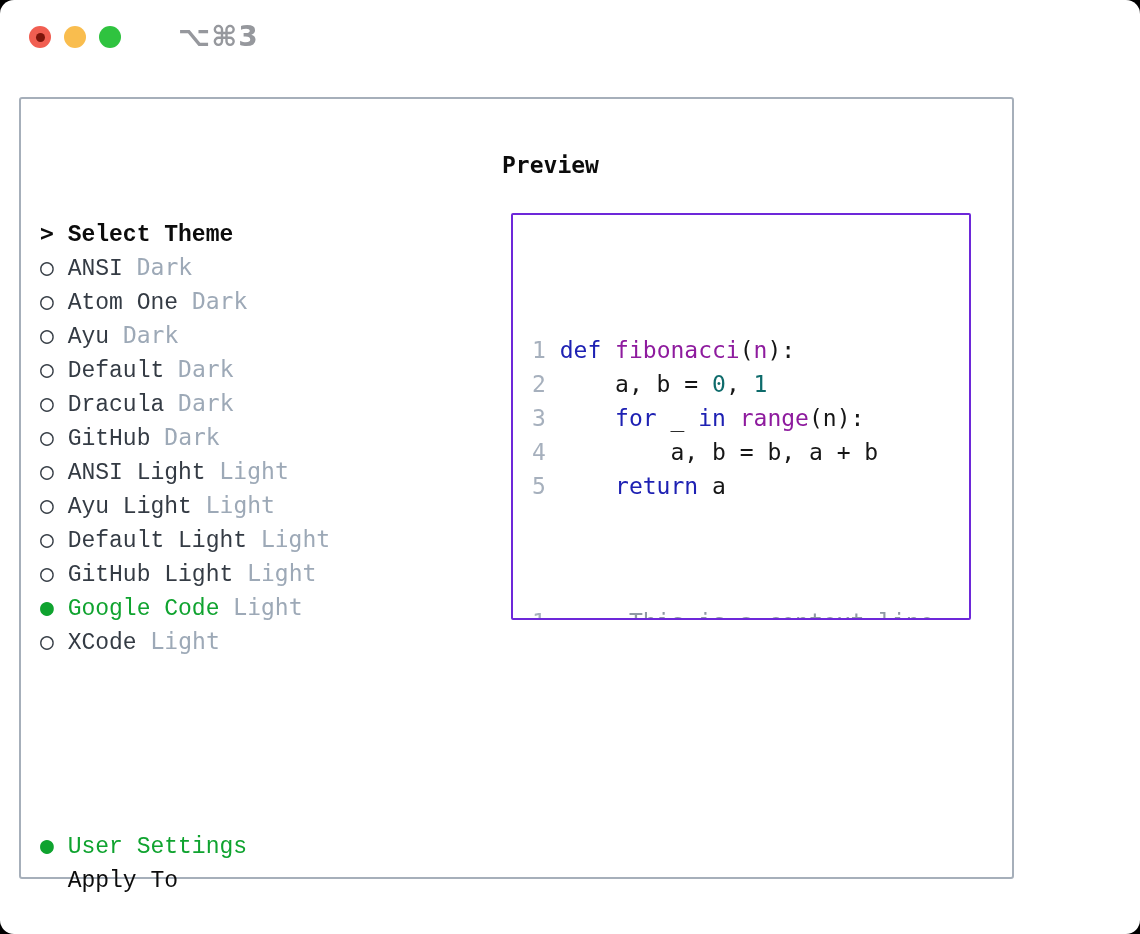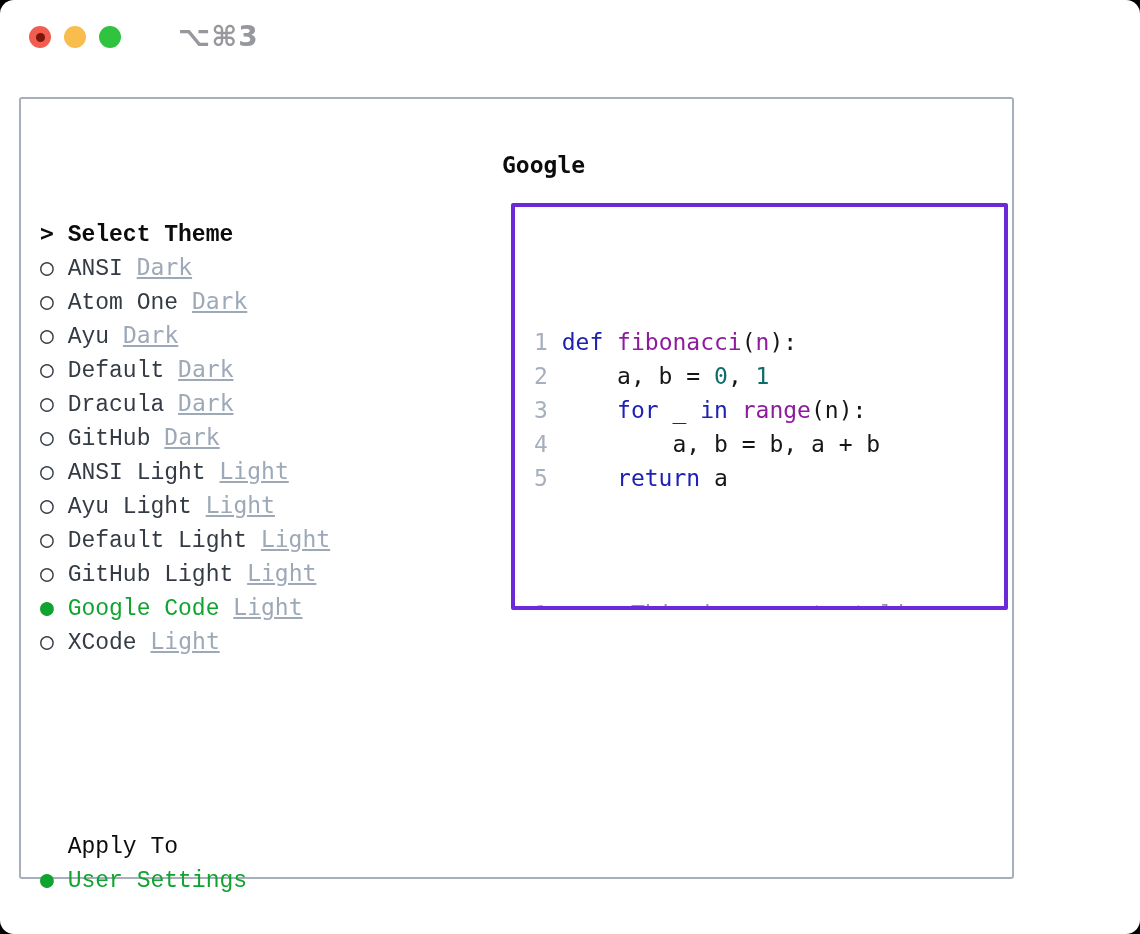--- a/index.html
+++ b/index.html
@@ -69,45 +69,45 @@
     position: absolute;
     left: 19px;
     top: 49px;
     font-size: 23px;
     line-height: 34px;
     white-space: pre;
   }
   .row { height: 34px; }
   .mk { display: inline-block; width: 1ch; }
   .nm, .hd-label { margin-left: 1ch; font-family: Liberation Mono, monospace; }
-  .sx { margin-left: 1ch; color: #9da9b7; text-decoration: underline; }
+  .sx { margin-left: 1ch; color: #9da9b7; }
   .hd { color: #0c0c0c; font-weight: bold; }
   .mk.cursor { color: #0c0c0c; font-weight: bold; }
   .mk.radio { color: #3c434b; }
   .nm.normal { color: #343b44; }
   .selected .mk, .selected .nm { color: #0fa32f; }
   .apply-header .hd-label { color: #0c0c0c; font-weight: 500; }
   .gap { height: 34px; }
   
   .preview-title {
     position: absolute;
     left: 481px;
     top: 49px;
     font-size: 23px;
     line-height: 34px;
     font-weight: bold;
     color: #0c0c0c;
   }
   .preview-box {
     position: absolute;
     left: 490px;
-    top: 104px;
-    width: 497px;
+    top: 114px;
+    width: 460px;
     height: 407px;
-    border: 4px solid #6d28d9;
+    border: 2px solid #6d28d9;
     border-radius: 2px;
     box-sizing: border-box;
     overflow: hidden;
   }
   .codearea {
     padding: 50px 0 0 19px;
     font-size: 23px;
     line-height: 34px;
     white-space: pre;
   }
@@ -133,26 +133,26 @@
     <span class="dot yellow"></span>
     <span class="dot green"></span>
     <span class="wtitle">⌥⌘3</span>
   </div>
 
   <div class="panel">
 
     <div class="left-col">
       <div id="theme-list"><div class="row hd"><span class="mk cursor">&gt;</span><span class="hd-label">Select Theme</span></div><div class="row"><span class="mk radio">○</span><span class="nm normal">ANSI</span><span class="sx">Dark</span></div><div class="row"><span class="mk radio">○</span><span class="nm normal">Atom One</span><span class="sx">Dark</span></div><div class="row"><span class="mk radio">○</span><span class="nm normal">Ayu</span><span class="sx">Dark</span></div><div class="row"><span class="mk radio">○</span><span class="nm normal">Default</span><span class="sx">Dark</span></div><div class="row"><span class="mk radio">○</span><span class="nm normal">Dracula</span><span class="sx">Dark</span></div><div class="row"><span class="mk radio">○</span><span class="nm normal">GitHub</span><span class="sx">Dark</span></div><div class="row"><span class="mk radio">○</span><span class="nm normal">ANSI Light</span><span class="sx">Light</span></div><div class="row"><span class="mk radio">○</span><span class="nm normal">Ayu Light</span><span class="sx">Light</span></div><div class="row"><span class="mk radio">○</span><span class="nm normal">Default Light</span><span class="sx">Light</span></div><div class="row"><span class="mk radio">○</span><span class="nm normal">GitHub Light</span><span class="sx">Light</span></div><div class="row selected"><span class="mk radio">●</span><span class="nm">Google Code</span><span class="sx">Light</span></div><div class="row"><span class="mk radio">○</span><span class="nm normal">XCode</span><span class="sx">Light</span></div></div>
       <div class="gap"></div>
-      <div id="apply-list"><div class="row apply-header"><span class="mk"></span><span class="hd-label">Apply To</span></div><div class="row selected"><span class="mk radio">●</span><span class="nm">User Settings</span></div></div>
+      <div id="apply-list"><div class="row selected"><span class="mk radio">●</span><span class="nm">User Settings</span></div><div class="row apply-header"><span class="mk"></span><span class="hd-label">Apply To</span></div></div>
       
       
     </div>
 
-    <div class="preview-title">Google</div>
+    <div class="preview-title">Preview</div>
 
     <div class="preview-box">
       <div class="codearea">
         <div id="code-lines"><div class="cl"><span class="ln">1</span><span class="ct"><span class="tok-kw">def</span><span class="tok-plain"> </span><span class="tok-fn">fibonacci</span><span class="tok-plain">(</span><span class="tok-fn">n</span><span class="tok-plain">):</span></span></div><div class="cl"><span class="ln">2</span><span class="ct"><span class="tok-plain">    a, b = </span><span class="tok-num">0</span><span class="tok-plain">, </span><span class="tok-num">1</span></span></div><div class="cl"><span class="ln">3</span><span class="ct"><span class="tok-plain">    </span><span class="tok-kw">for</span><span class="tok-plain"> _ </span><span class="tok-kw">in</span><span class="tok-plain"> </span><span class="tok-fn">range</span><span class="tok-plain">(n):</span></span></div><div class="cl"><span class="ln">4</span><span class="ct"><span class="tok-plain">        a, b = b, a + b</span></span></div><div class="cl"><span class="ln">5</span><span class="ct"><span class="tok-plain">    </span><span class="tok-kw">return</span><span class="tok-plain"> a</span></span></div></div>
         <div id="diff-lines" class="diff-block"><div class="cl"><span class="ln">1</span><span class="ct diff-context">     This is a context line.</span></div></div>
       </div>
     </div>
 
   </div>
 </div>

